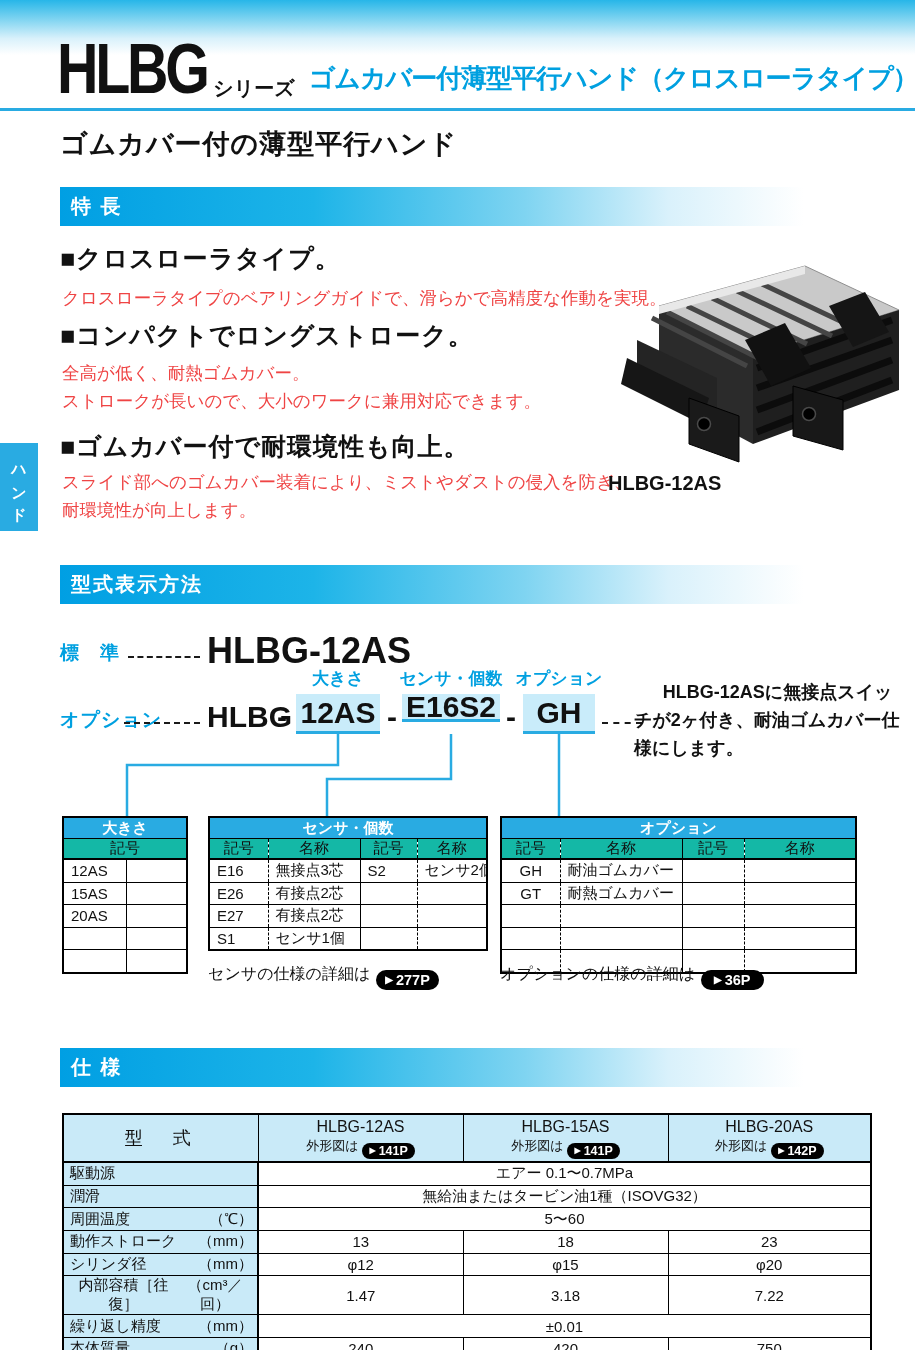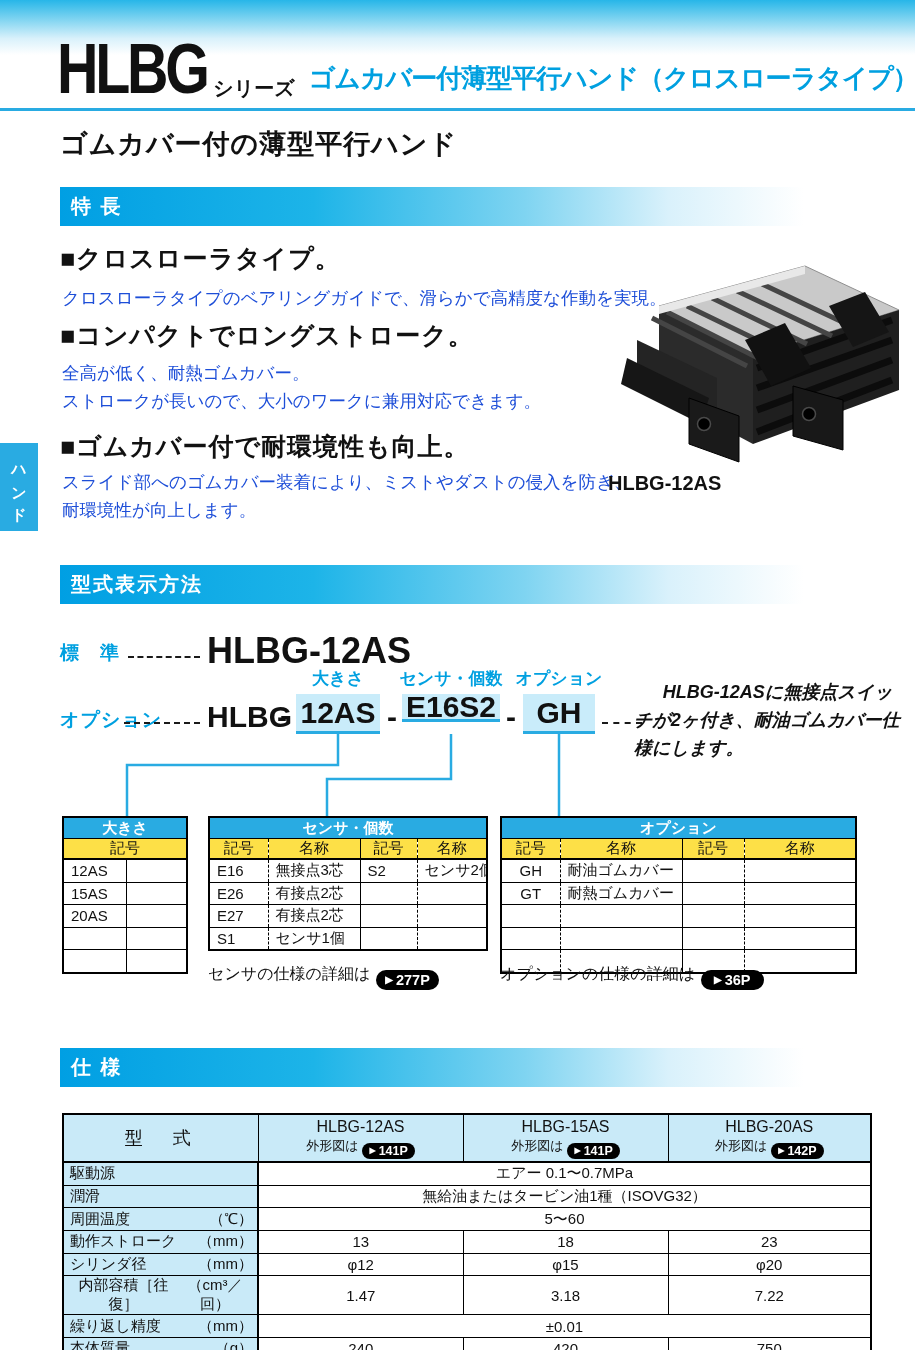--- a/index.html
+++ b/index.html
@@ -18,48 +18,48 @@
   .top-rule{left:0;top:108px;width:915px;height:3px;background:#29abe2;}
   .page-subtitle{left:60px;top:126px;font-size:27px;font-weight:bold;letter-spacing:1px;}
 
   
   .secbar{left:60px;width:845px;height:39px;
     background:linear-gradient(90deg,#009fe3 0%,#1db4e8 30%,#7fd4f1 55%,#d9f1fb 72%,#ffffff 88%);
     color:#fff;font-size:20px;font-weight:bold;line-height:39px;padding-left:11px;box-sizing:border-box;letter-spacing:2px;}
 
   
   .feat-h{left:60px;font-size:25px;font-weight:bold;letter-spacing:1px;}
-  .feat-p{left:62px;font-family:"Liberation Serif",serif;font-size:17.5px;line-height:28px;color:#1d4ed8;}
+  .feat-p{left:62px;font-family:"Liberation Serif",serif;font-size:17.5px;line-height:28px;color:#ef4444;}
 
   
   .side-tab{left:0;top:443px;width:38px;height:88px;background:#29abe2;color:#fff;
     writing-mode:vertical-rl;text-align:center;font-size:15px;font-weight:bold;letter-spacing:3px;line-height:38px;}
 
   
   .prod-caption{left:608px;top:472px;font-size:20px;font-weight:bold;letter-spacing:0;}
 
   
   .m-label{font-size:19px;font-weight:bold;color:#00a0e0;letter-spacing:1px;}
   .leader{height:0;border-top:2px dashed #1a1a1a;}
   .std-code{left:207px;top:630px;font-size:36px;font-weight:bold;letter-spacing:0;}
   .seg-label{font-size:17px;font-weight:bold;color:#00a0e0;text-align:center;}
   .opt-base{font-size:30px;font-weight:bold;}
   .opt-dash{font-size:30px;font-weight:bold;}
   .code-box{background:#c9ecfa;border-bottom:3px solid #29abe2;display:flex;align-items:center;justify-content:center;
     font-size:30px;font-weight:bold;box-sizing:border-box;}
   .note-block{left:634px;top:678px;width:268px;font-size:18px;font-weight:bold;line-height:28px;
-    text-indent:1.6em;letter-spacing:0;font-style:italic;}
+    text-indent:1.6em;letter-spacing:0;}
 
   
   .stable{box-sizing:border-box;border:2px solid #000;background:#fff;}
   .stable .ttl{background:#29abe2;color:#fff;font-weight:bold;font-size:15px;text-align:center;height:20px;line-height:20px;
     border-bottom:1px solid #000;}
   .stable table{border-collapse:collapse;width:100%;table-layout:fixed;}
   .stable td{height:21.5px;font-size:15px;padding:0 0 0 7px;overflow:hidden;white-space:nowrap;}
-  .stable tr.sub td{background:#fde047;text-align:center;padding:0;border-bottom:2px solid #000;height:19px;font-size:15px;}
+  .stable tr.sub td{background:#14b8a6;text-align:center;padding:0;border-bottom:2px solid #000;height:19px;font-size:15px;}
   .stable tr.r td{border-top:1px solid #000;}
   .stable tr.r:first-of-type td{border-top:none;}
   .bd-solid{border-left:1px solid #000;}
   .bd-dash{border-left:1px dashed #000;}
   .tnote{font-size:16px;text-align:left;white-space:nowrap;}
   .pbadge{display:inline-flex;align-items:center;justify-content:center;background:#000;color:#fff;
     border-radius:10px;height:20px;padding:0 9px;font-weight:bold;font-size:14.5px;gap:3px;vertical-align:-4px;margin-left:6px;}
   .pbadge .arr{font-size:10px;line-height:1;}
 
   

